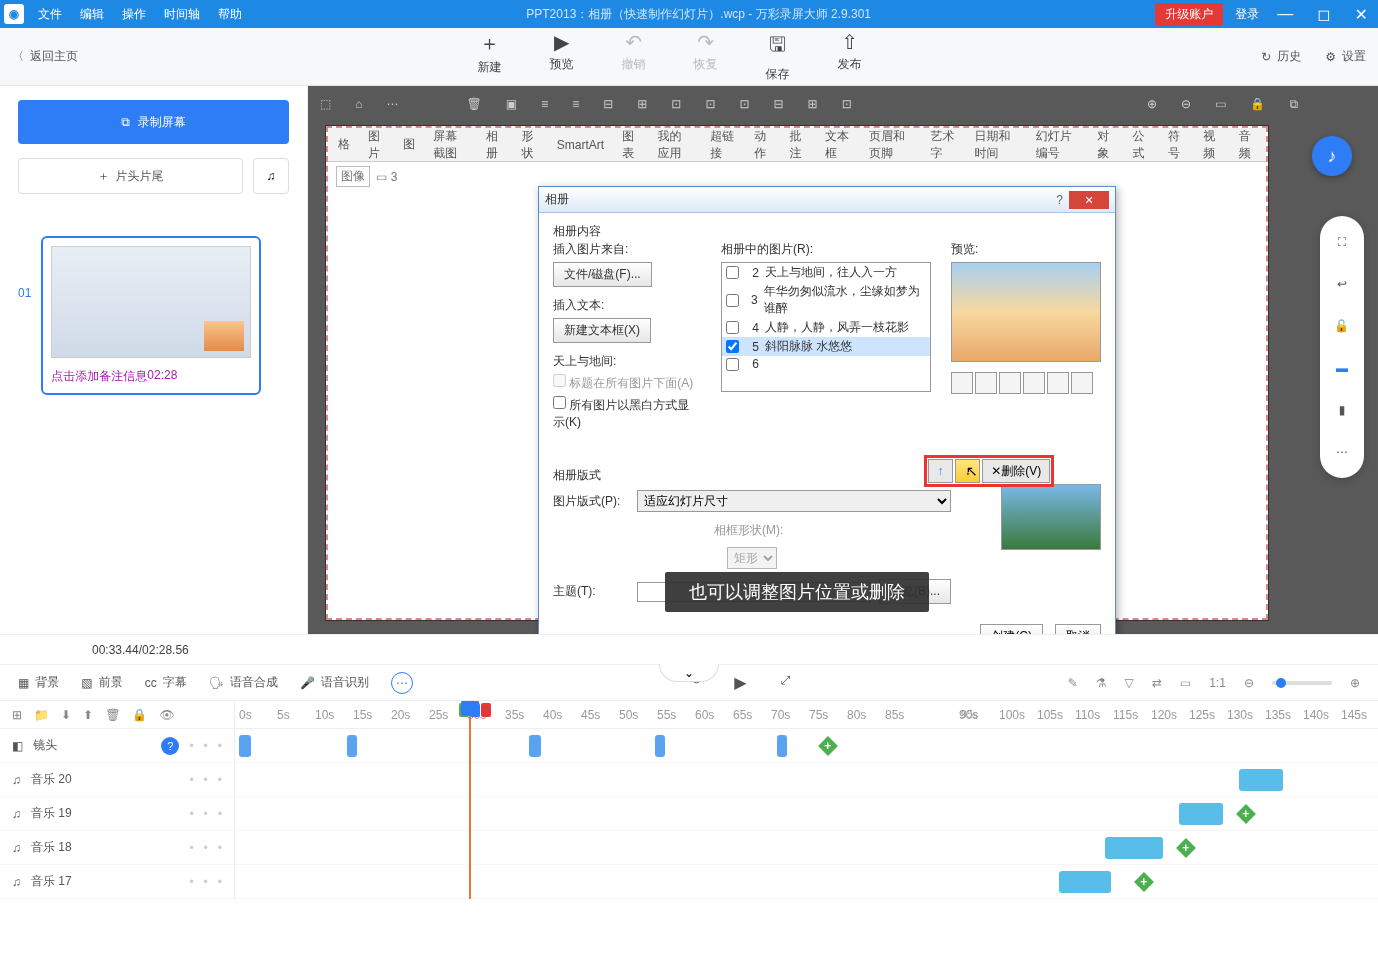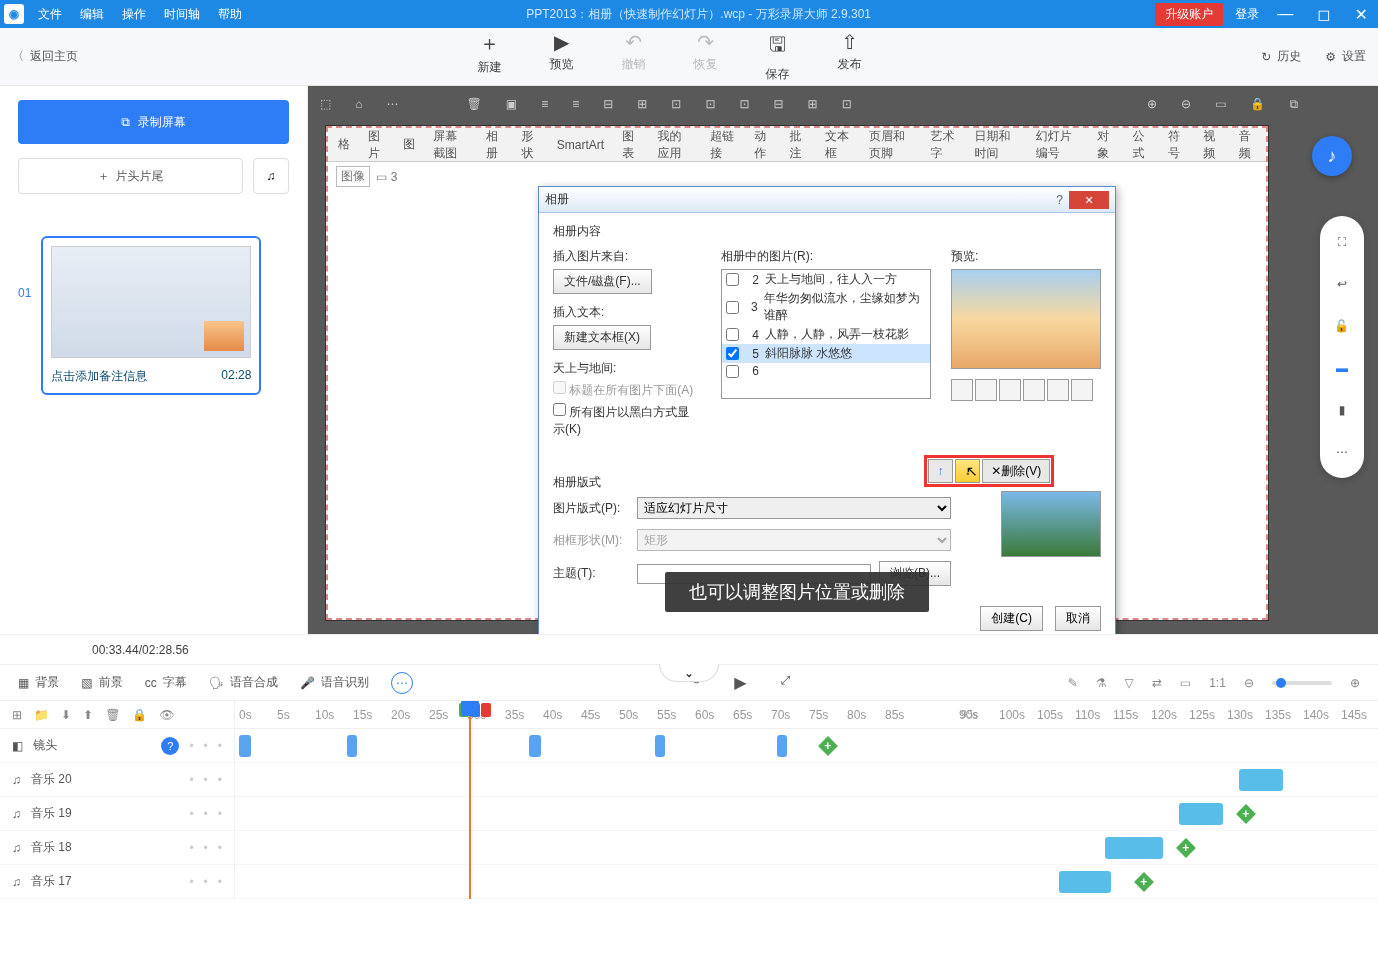--- a/index.html
+++ b/index.html
@@ -24,21 +24,21 @@
 .leftpane{width:308px;background:#fff;padding:14px 18px;border-right:1px solid #eee;}
 .recbtn{background:#2e7df6;color:#fff;height:44px;border-radius:4px;display:flex;align-items:center;justify-content:center;gap:8px;cursor:pointer;font-size:14px;}
 .headtail{display:flex;gap:10px;margin-top:14px;}
 .htbtn{flex:1;height:36px;border:1px solid #ddd;border-radius:4px;display:flex;align-items:center;justify-content:center;gap:6px;cursor:pointer;color:#555;}
 .musbtn{width:36px;height:36px;border:1px solid #ddd;border-radius:4px;display:flex;align-items:center;justify-content:center;cursor:pointer;}
 .thumbwrap{margin-top:42px;display:flex;align-items:flex-start;gap:10px;}
 .thumbnum{color:#2e7df6;margin-top:50px;}
 .thumbcard{border:2px solid #2e7df6;border-radius:6px;width:220px;padding:8px;position:relative;}
 .thumbimg{height:112px;background:linear-gradient(#e8eef5,#d0dae8);border:1px solid #ccc;position:relative;}
 .thumbimg::after{content:"";position:absolute;right:6px;bottom:6px;width:40px;height:30px;background:linear-gradient(#f8c58a,#e68a4a);}
-.thumbinfo{display:flex;justify-content:space-between;margin-top:10px;color:#0c4a6e;}
+.thumbinfo{display:flex;margin-top:10px;color:#a21caf;}
 .canvas{flex:1;background:#595959;position:relative;overflow:hidden;}
 .icobar{position:absolute;top:6px;left:12px;right:80px;height:24px;display:flex;gap:24px;color:#ccc;align-items:center;}
 .icobar span{cursor:pointer;}
 .icobar .spacer{flex:1;}
 .slide{position:absolute;top:40px;left:18px;right:110px;bottom:14px;background:#fff;border:2px dashed #d88;outline:1px solid #333;}
 .ribbon{height:34px;background:#f2f2f2;border-bottom:1px solid #ccc;display:flex;align-items:center;padding:0 6px;gap:10px;color:#555;font-size:11px;}
 .ribbon span{padding:2px 4px;}
 .dialog{position:absolute;top:58px;left:210px;width:578px;background:#fff;border:1px solid #5b8bd0;box-shadow:2px 2px 8px rgba(0,0,0,.3);}
 .dlghdr{height:26px;background:linear-gradient(#fff,#dce9f7);display:flex;align-items:center;padding:0 6px;border-bottom:1px solid #a8c4e8;}
 .dlghdr .t{flex:1;color:#333;}
@@ -243,21 +243,21 @@
         <span>▭ 3</span>
       </div>
 
       <div class="dialog">
         <div class="dlghdr">
           <span class="t">相册</span>
           <span style="margin-right:6px;color:#666;">?</span>
           <span class="x">✕</span>
         </div>
         <div class="dlgbody">
-          <div style="margin-bottom:8px;">相册内容</div>
+          <div style="margin-bottom:1px;">相册内容</div>
           <div class="dlgrow">
             <div class="dlgcol" style="width:150px;">
               <span>插入图片来自:</span>
               <div class="dlbtn">文件/磁盘(F)...</div>
               <span style="margin-top:6px;">插入文本:</span>
               <div class="dlbtn">新建文本框(X)</div>
               <span style="margin-top:6px;">天上与地间:</span>
               <label style="color:#999;"><input type="checkbox" disabled="" style=""> <span>标题在所有图片下面(A)</span></label>
               <label><input type="checkbox" style=""> <span>所有图片以黑白方式显示(K)</span></label>
             </div>
@@ -304,21 +304,21 @@
             </div>
           </div>
 
           <div style="margin-top:36px;">相册版式</div>
           <div class="dlgrow">
             <div class="dlgcol" style="flex:1;">
               <div class="selrow">
                   <span style="width:76px;">图片版式(P):</span>
                   <select><option>适应幻灯片尺寸</option></select>
                 </div>
-              <div class="selrow" style="color:#999;">
+              <div class="selrow" style="color:#999;flex-direction:column;">
                   <span style="width:76px;">相框形状(M):</span>
                   <select disabled=""><option>矩形</option></select>
                 </div>
               <div class="selrow">
                   <span style="width:76px;">主题(T):</span>
                   <input type="text" style="">
                   <div class="dlbtn">浏览(B)...</div>
                 </div>
             </div>
             <div style="width:100px;height:66px;border:1px solid #999;background:linear-gradient(#7bb8e8,#3a7a3a);margin-left:30px;"></div>

